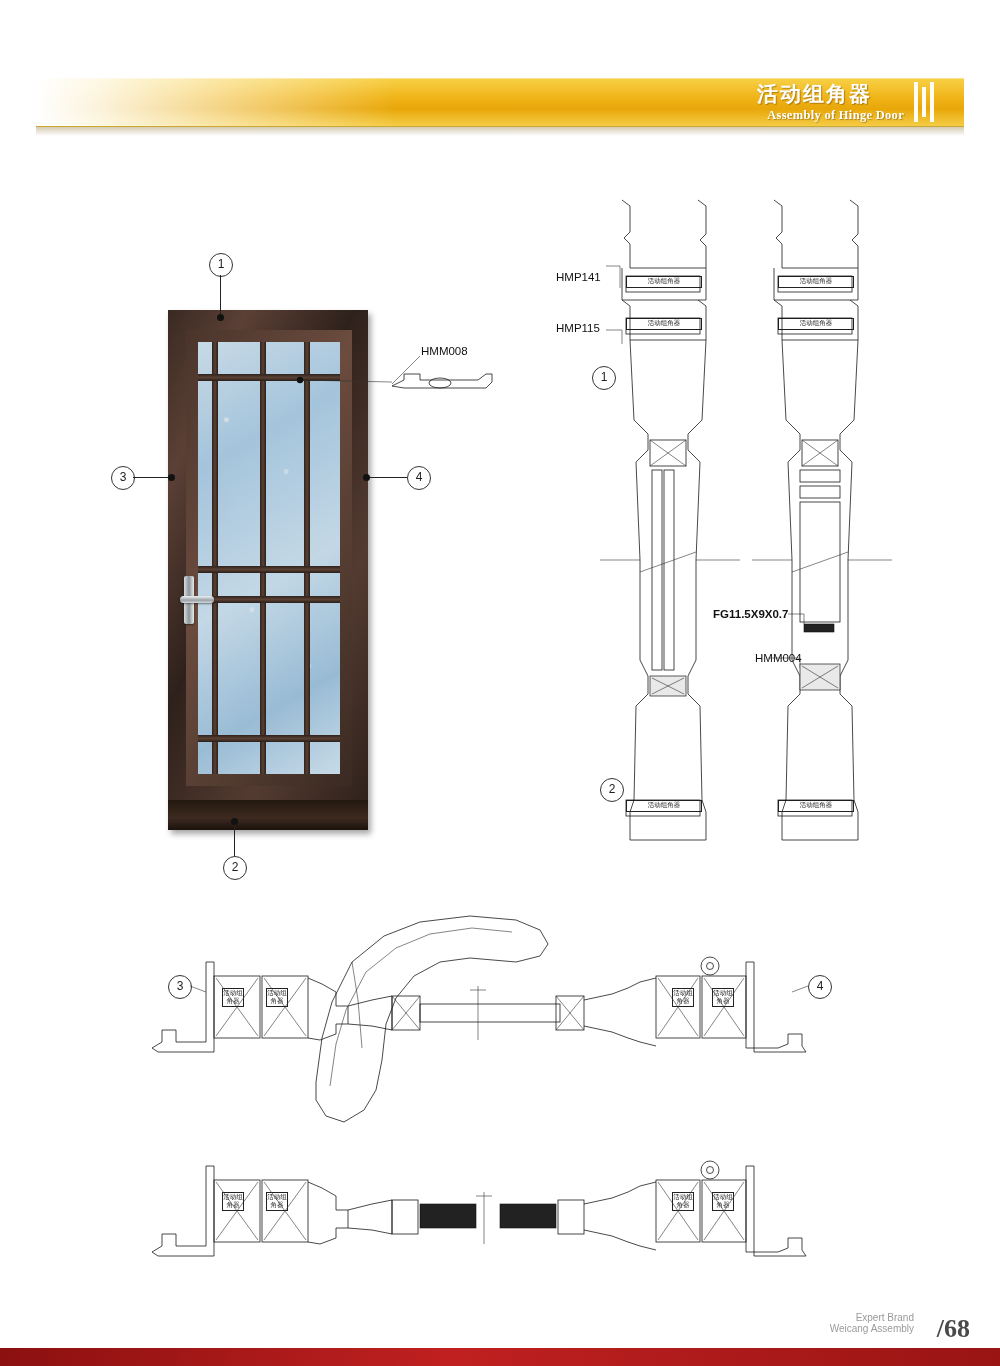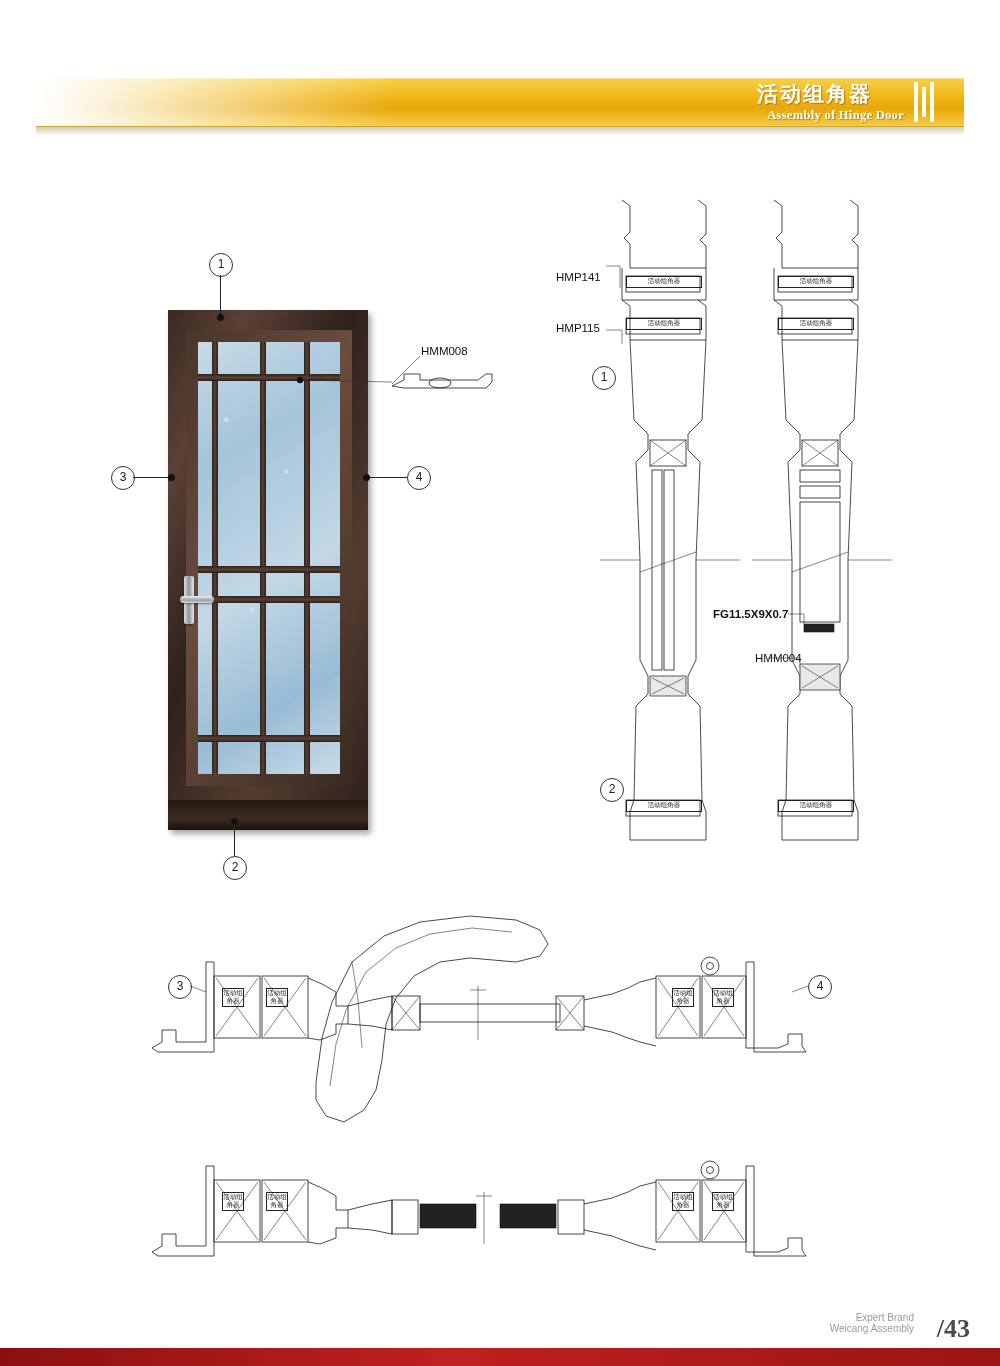--- a/index.html
+++ b/index.html
@@ -313,16 +313,16 @@
     </g>
 
     <path class="dw-thin" d="M190 986 L206 992"></path>
     <path class="dw-thin" d="M808 986 L792 992"></path>
   </svg>
 
   <div class="footer-note">
     <span>Expert Brand</span>
     <span>Weicang Assembly</span>
   </div>
-  <div class="page-no">/43</div>
+  <div class="page-no">/68</div>
   <div class="footer-bar"></div>
 
 </div>
 
 </body></html>

